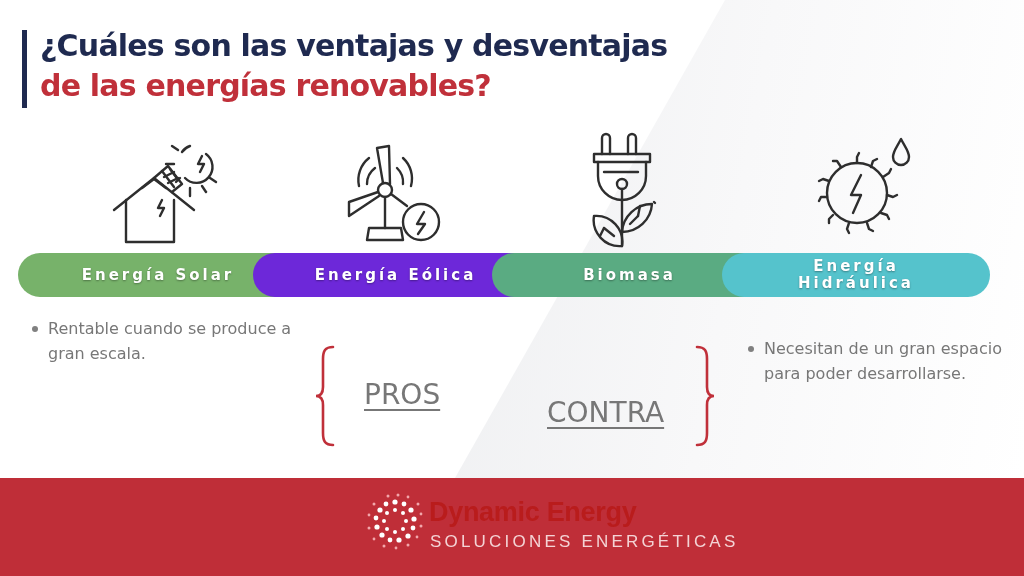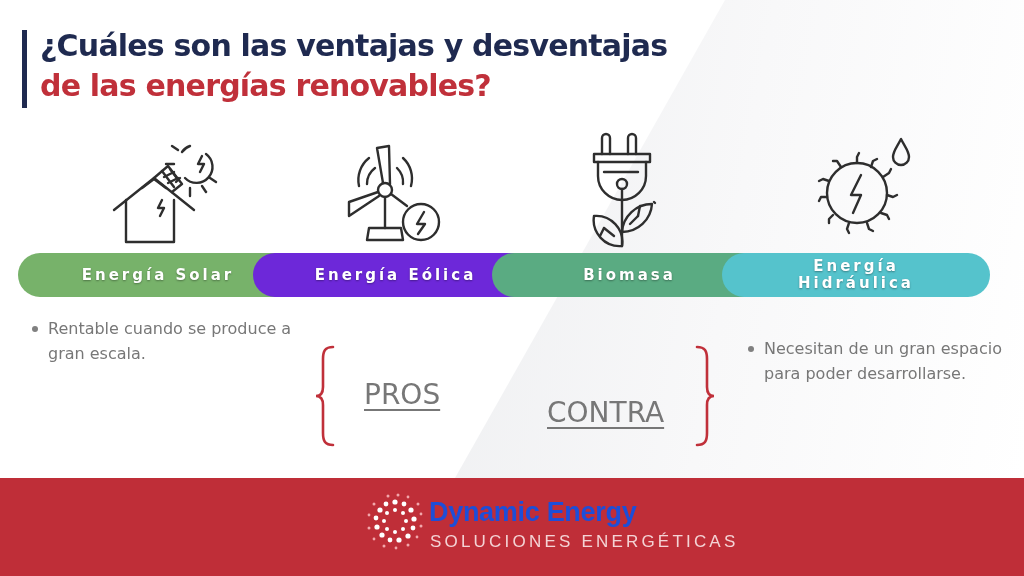--- a/index.html
+++ b/index.html
@@ -66,21 +66,21 @@
   .contra-label { left: 547px; top: 396px; }
 
   .footer {
     position: absolute; left: 0; top: 478px; width: 1024px; height: 98px;
     background: #bf2e38;
   }
   .logo-mark { position: absolute; left: 366px; top: 492px; width: 58px; height: 58px; }
   .logo-name {
     position: absolute; left: 429px; top: 497px;
     font-family: "Liberation Sans", sans-serif; font-weight: bold;
-    font-size: 27px; color: #1d4ed8; letter-spacing: -0.3px;
+    font-size: 27px; color: #b91c1c; letter-spacing: -0.3px;
   }
   .logo-tag {
     position: absolute; left: 430px; top: 532px;
     font-family: "Liberation Sans", sans-serif; font-size: 17px;
     color: #f4d3d5; letter-spacing: 3.2px;
   }
 </style>
 </head>
 <body>
 

